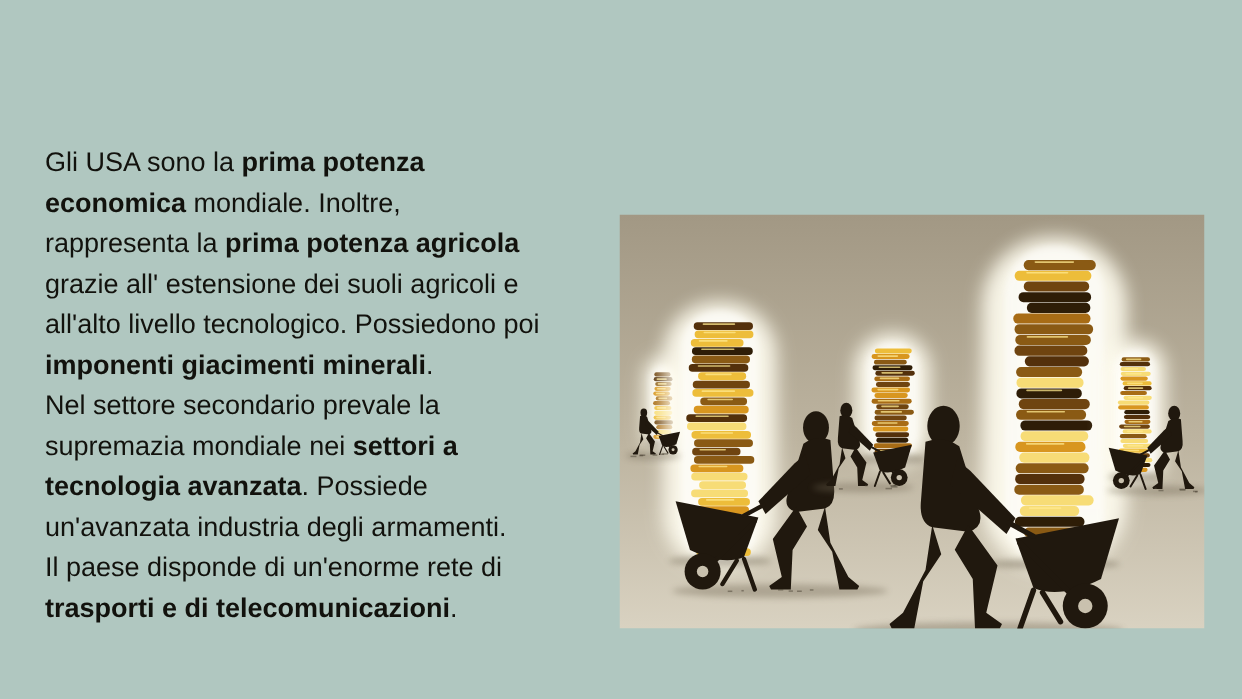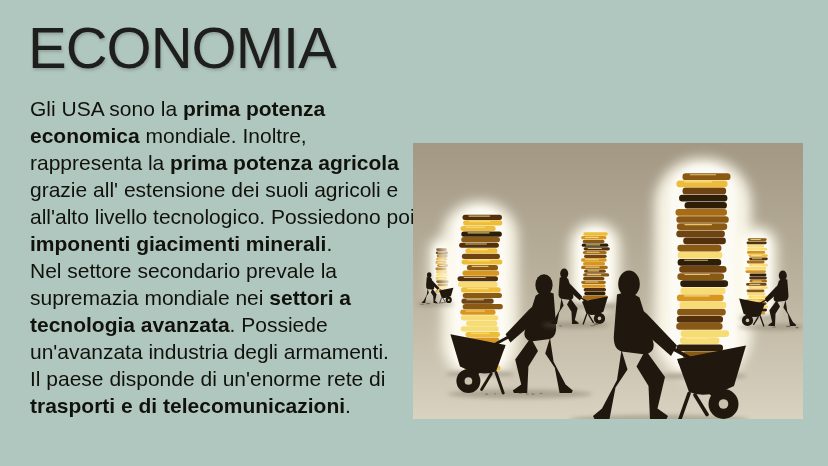--- a/index.html
+++ b/index.html
@@ -12,36 +12,35 @@
   }
   .title{
     position:absolute;left:28px;top:14px;margin:0;
     font-size:58px;font-weight:200;letter-spacing:-1px;
     color:var(--title-color,#1e1e1c);
     text-shadow:1px 2px 3px rgba(30,30,30,.22);
     font-family:"Liberation Sans",sans-serif;
   }
   .body{
     position:absolute;left:30px;top:95px;
-    font-size:21px;line-height:27px;
+    font-size:18px;line-height:27px;
     color:var(--body-color,#12120d);
     white-space:pre;
   }
   .body-line{height:27px;}
   .body-line .bold{font-weight:bold;}
   .illustration{
     position:absolute;left:413px;top:143px;width:390px;height:276px;margin:0;
   }
   .illustration svg{display:block;width:390px;height:276px;}
 </style>
 </head>
 <body>
 
 <div class="slide">
-  <h1 class="title">ECONOMIA</h1>
   <div class="body"><div class="body-line"><span>Gli USA sono la </span><span class="bold">prima potenza</span></div><div class="body-line"><span class="bold">economica</span><span> mondiale. Inoltre,</span></div><div class="body-line"><span>rappresenta la </span><span class="bold">prima potenza agricola</span></div><div class="body-line"><span>grazie all' estensione dei suoli agricoli e</span></div><div class="body-line"><span>all'alto livello tecnologico. Possiedono poi</span></div><div class="body-line"><span class="bold">imponenti giacimenti minerali</span><span>.</span></div><div class="body-line"><span>Nel settore secondario prevale la</span></div><div class="body-line"><span>supremazia mondiale nei </span><span class="bold">settori a</span></div><div class="body-line"><span class="bold">tecnologia avanzata</span><span>. Possiede</span></div><div class="body-line"><span>un'avanzata industria degli armamenti.</span></div><div class="body-line"><span>Il paese disponde di un'enorme rete di</span></div><div class="body-line"><span class="bold">trasporti e di telecomunicazioni</span><span>.</span></div></div>
   <figure class="illustration">
     <svg xmlns="http://www.w3.org/2000/svg" viewBox="0 0 390 276">
         <defs>
           <linearGradient id="bgGrad" x1="0" y1="0" x2="0" y2="1">
             <stop offset="0" stop-color="#a29884"></stop>
             <stop offset="0.55" stop-color="#bdb4a0"></stop>
             <stop offset="1" stop-color="#d9d2c1"></stop>
           </linearGradient>
           <filter id="blur6" x="-60%" y="-60%" width="220%" height="220%">

